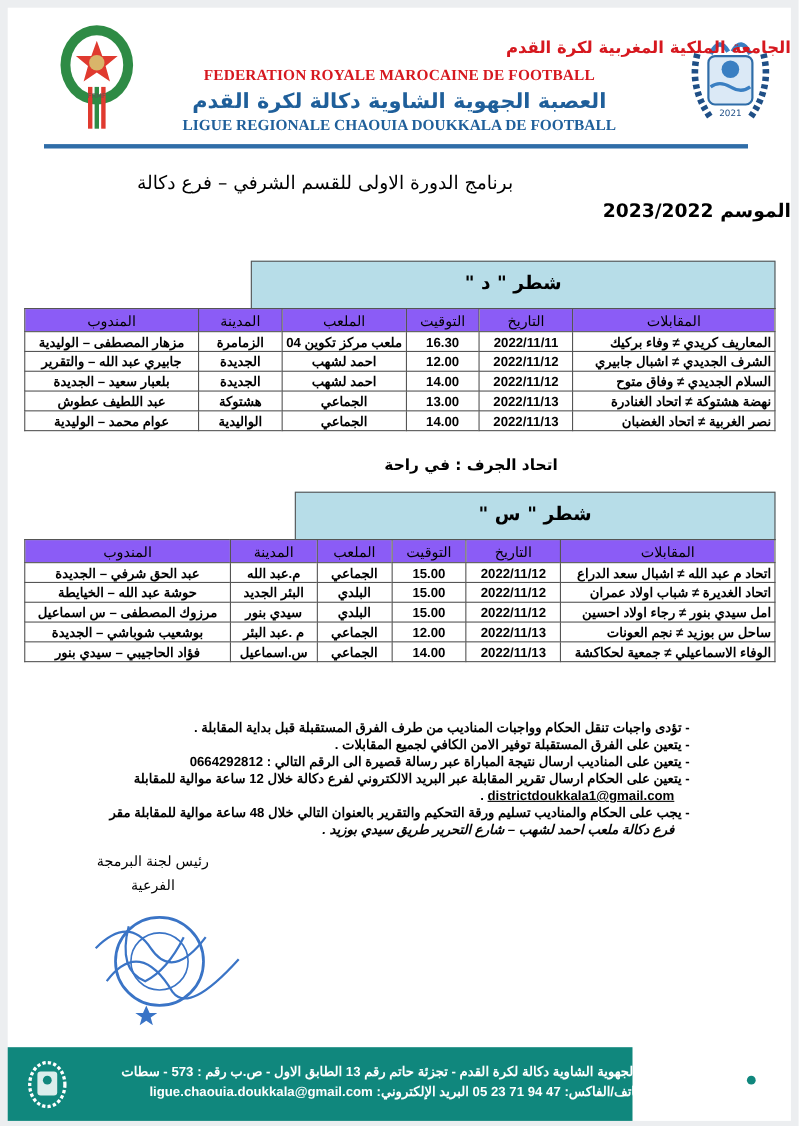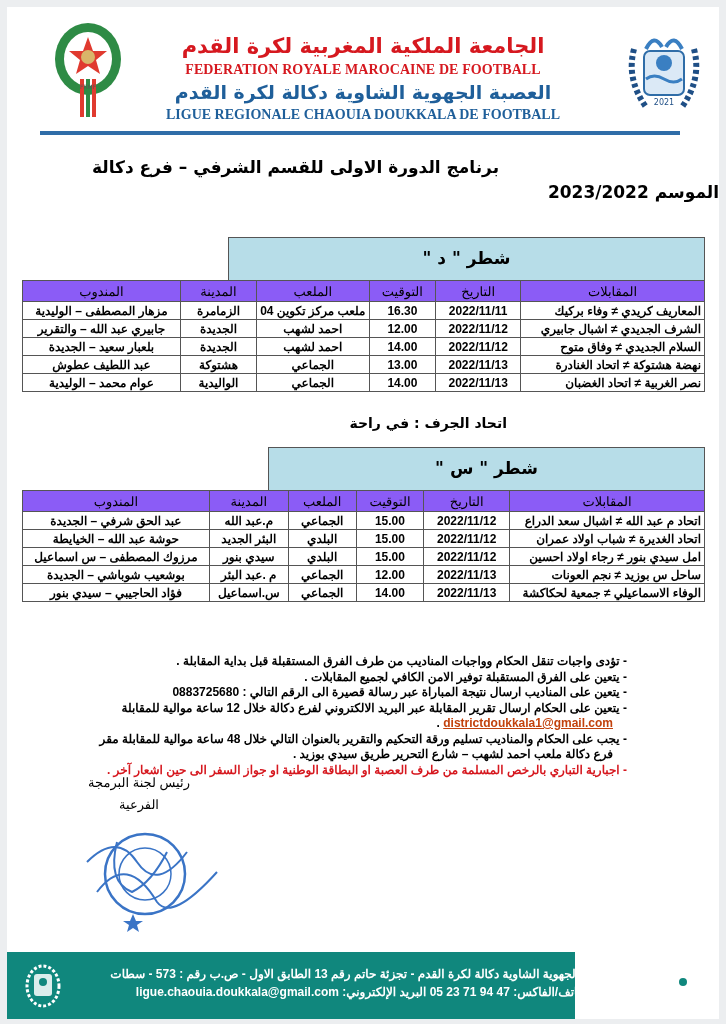--- a/index.html
+++ b/index.html
@@ -1,35 +1,35 @@
 <!DOCTYPE html>
 <html><head>
 <meta charset="utf-8">
 <style>
   html, body { margin:0; padding:0; }
   body { width:726px; height:1024px; background:#eceef0; font-family:"DejaVu Sans", sans-serif; position:relative; overflow:hidden; }
   .page { position:absolute; left:7px; top:7px; width:712px; height:1012px; background:#ffffff; }
   .abs { position:absolute; }
-  .hdr-ar1 { left:0; width:712px; top:27px; text-align:center; color:#d6181f; font-weight:bold; font-size:21px; direction:rtl; font-family:"DejaVu Sans", sans-serif; }
+  .hdr-ar1 { left:0; width:712px; top:27px; text-align:right; color:#d6181f; font-weight:bold; font-size:15px; direction:rtl; font-family:"DejaVu Sans", sans-serif; }
   .hdr-fr1 { left:0; width:712px; top:55px; text-align:center; color:#d6181f; font-weight:bold; font-size:14px; font-family:"Liberation Serif", serif; letter-spacing:0.1px; }
   .hdr-ar2 { left:0; width:712px; top:74px; text-align:center; color:#1f5f9a; font-weight:bold; font-size:19px; direction:rtl; }
   .hdr-fr2 { left:0; width:712px; top:100px; text-align:center; color:#1f5f9a; font-weight:bold; font-size:14px; font-family:"Liberation Serif", serif; }
   .hdr-rule { left:33px; top:124px; width:640px; height:4px; background:#2f6da8; }
-  .title1 { left:0; width:577px; top:150px; text-align:center; font-weight:bold; font-size:17px; direction:rtl; }
+  .title1 { left:0; width:577px; top:150px; text-align:center; font-weight:normal; font-size:17px; direction:rtl; }
   .title2 { left:0; width:712px; top:175px; text-align:right; font-weight:bold; font-size:17px; direction:rtl; }
   table { border-collapse:collapse; position:absolute; direction:rtl; font-family:"Liberation Sans", sans-serif; }
   td, th { border:1px solid #555; padding:0 3px; height:17px; font-size:12px; text-align:center; white-space:nowrap; overflow:hidden; }
   th { background:#8b5cf6; font-weight:normal; font-size:13px; height:20px; }
   td { font-weight:bold; }
   td.match { text-align:right; }
   .group-head { position:absolute; background:#b7dde8; border:1px solid #555; text-align:center; font-weight:bold; font-size:17px; direction:rtl; box-sizing:border-box; }
   .rest { left:0; width:604px; top:408px; direction:rtl; font-weight:bold; font-size:14px; text-align:right; padding-right:104px; box-sizing:border-box; }
   .notes { right:92px; top:615px; width:560px; direction:rtl; font-family:"Liberation Sans", sans-serif; font-size:12px; font-weight:bold; line-height:15.5px; text-align:right;margin-top:32px; }
   .notes .red { color:#d6181f; }
-  .notes .mail { color:#c2410c; text-decoration:underline; }
+  .notes .mail { color:#000000; text-decoration:underline; }
   .sign { left:62px; top:765px; width:140px; text-align:center; direction:rtl; font-size:13px; line-height:22px; font-family:"Liberation Sans", sans-serif; }
   .footer { left:0; top:945px; width:568px; height:67px; background:#10877d; }
   .footer-text { left:100px; width:512px; top:13px; color:#ffffff; direction:rtl; text-align:center; font-size:12px; font-weight:bold; line-height:18px; font-family:"Liberation Sans", sans-serif; }
 </style>
 </head>
 <body>
 
 <div class="page">
 
   <svg class="abs" style="left:45px;top:12px" width="72" height="100" viewBox="0 0 72 100">
@@ -184,28 +184,27 @@
       <td>الجماعي</td>
       <td>س.اسماعيل</td>
       <td>فؤاد الحاجيبي – سيدي بنور</td>
     </tr>
   </tbody>
     </table>
 
   <div class="abs notes">
     <div>- تؤدى واجبات تنقل الحكام وواجبات المناديب من طرف الفرق المستقبلة قبل بداية المقابلة .</div>
     <div>- يتعين على الفرق المستقبلة توفير الامن الكافي لجميع المقابلات .</div>
-    <div>- يتعين على المناديب ارسال نتيجة المباراة عبر رسالة قصيرة الى الرقم التالي : 0883725680</div>
+    <div>- يتعين على المناديب ارسال نتيجة المباراة عبر رسالة قصيرة الى الرقم التالي : 0664292812</div>
     <div>- يتعين على الحكام ارسال تقرير المقابلة عبر البريد الالكتروني لفرع دكالة خلال 12 ساعة موالية للمقابلة</div>
     <div style="padding-right:14px;">
       <a class="mail">districtdoukkala1@gmail.com</a> .
     </div>
     <div>- يجب على الحكام والمناديب تسليم ورقة التحكيم والتقرير بالعنوان التالي خلال 48 ساعة موالية للمقابلة مقر</div>
-    <div style="padding-right:14px;">فرع دكالة ملعب احمد لشهب – شارع التحرير طريق سيدي بوزيد .</div>
-    <div class="red">- اجبارية التباري بالرخص المسلمة من طرف العصبة او البطاقة الوطنية او جواز السفر الى حين اشعار آخر .</div>
+    <div style="padding-right:14px;font-style:italic;">فرع دكالة ملعب احمد لشهب – شارع التحرير طريق سيدي بوزيد .</div>
   </div>
 
   <div class="abs sign">
     <div>رئيس لجنة البرمجة الفرعية</div>
   </div>
   <svg class="abs" style="left:70px;top:815px" width="150" height="110" viewBox="0 0 150 110">
     <circle cx="68" cy="52" r="40" fill="none" stroke="#3a74c6" stroke-width="2.5"></circle>
     <circle cx="68" cy="52" r="26" fill="none" stroke="#3a74c6" stroke-width="1.5"></circle>
     <path d="M10 40 Q40 10 60 40 T110 30 M20 70 Q50 30 80 80 Q95 100 140 50" stroke="#3a74c6" stroke-width="2" fill="none"></path>
     <path d="M40 20 Q30 60 55 70 Q75 60 90 30" stroke="#3a74c6" stroke-width="2" fill="none"></path>

